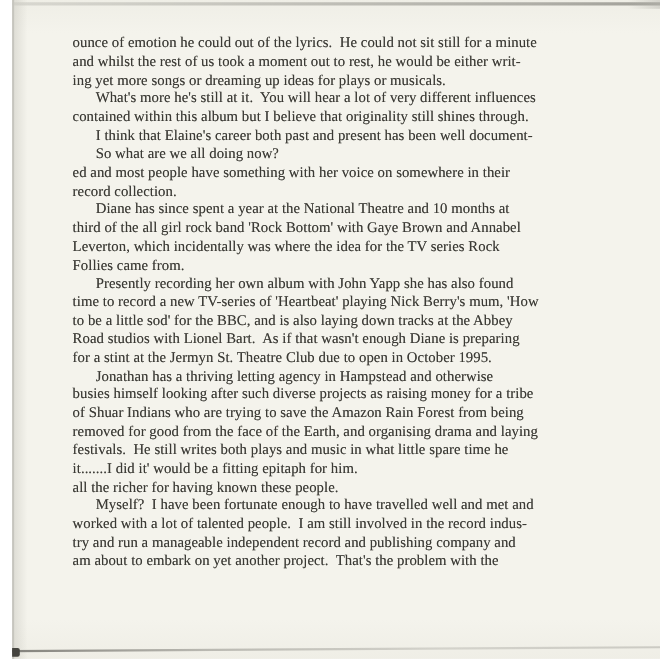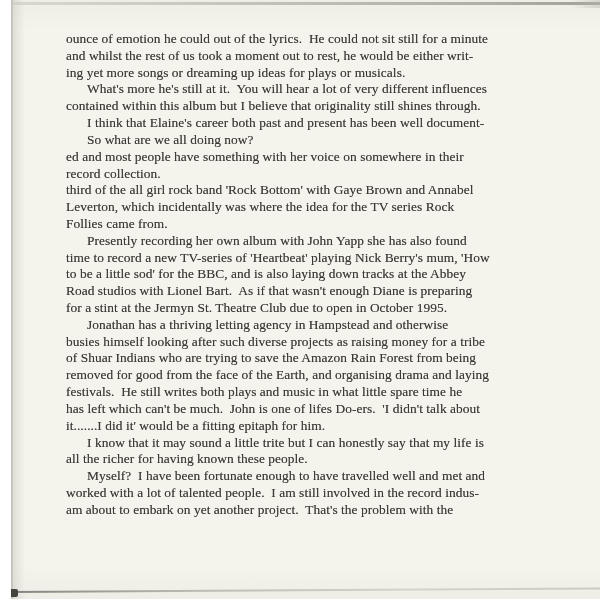--- a/index.html
+++ b/index.html
@@ -88,36 +88,36 @@
   <div class="page-text">
       <div class="line">ounce of emotion he could out of the lyrics.&nbsp; He could not sit still for a minute</div>
       <div class="line">and whilst the rest of us took a moment out to rest, he would be either writ-</div>
       <div class="line">ing yet more songs or dreaming up ideas for plays or musicals.</div>
       <div class="line indent">What's more he's still at it.&nbsp; You will hear a lot of very different influences</div>
       <div class="line">contained within this album but I believe that originality still shines through.</div>
       <div class="line indent">I think that Elaine's career both past and present has been well document-</div>
       <div class="line indent">So what are we all doing now?</div>
       <div class="line">ed and most people have something with her voice on somewhere in their</div>
       <div class="line">record collection.</div>
+      <div class="line indent">Diane has since spent a year at the National Theatre and 10 months at</div>
       <div class="line">third of the all girl rock band 'Rock Bottom' with Gaye Brown and Annabel</div>
       <div class="line">Leverton, which incidentally was where the idea for the TV series Rock</div>
       <div class="line">Follies came from.</div>
       <div class="line indent">Presently recording her own album with John Yapp she has also found</div>
       <div class="line">time to record a new TV-series of 'Heartbeat' playing Nick Berry's mum, 'How</div>
       <div class="line">to be a little sod' for the BBC, and is also laying down tracks at the Abbey</div>
       <div class="line">Road studios with Lionel Bart.&nbsp; As if that wasn't enough Diane is preparing</div>
       <div class="line">for a stint at the Jermyn St. Theatre Club due to open in October 1995.</div>
       <div class="line indent">Jonathan has a thriving letting agency in Hampstead and otherwise</div>
       <div class="line">busies himself looking after such diverse projects as raising money for a tribe</div>
       <div class="line">of Shuar Indians who are trying to save the Amazon Rain Forest from being</div>
       <div class="line">removed for good from the face of the Earth, and organising drama and laying</div>
       <div class="line">festivals.&nbsp; He still writes both plays and music in what little spare time he</div>
-      <div class="line">has left which can't be much.&nbsp; John is one of lifes Do-ers.&nbsp; 'I didn't talk about</div>
       <div class="line">it.......I did it' would be a fitting epitaph for him.</div>
-      <div class="line indent">I know that it may sound a little trite but I can honestly say that my life is</div>
       <div class="line">all the richer for having known these people.</div>
       <div class="line indent">Myself?&nbsp; I have been fortunate enough to have travelled well and met and</div>
       <div class="line">worked with a lot of talented people.&nbsp; I am still involved in the record indus-</div>
+      <div class="line">try and run a manageable independent record and publishing company and</div>
       <div class="line">am about to embark on yet another project.&nbsp; That's the problem with the</div>
     </div>
   <div class="edge-bottom-line"></div>
   <div class="corner-bottom-left"></div>
 </div>
 
 </body></html>

